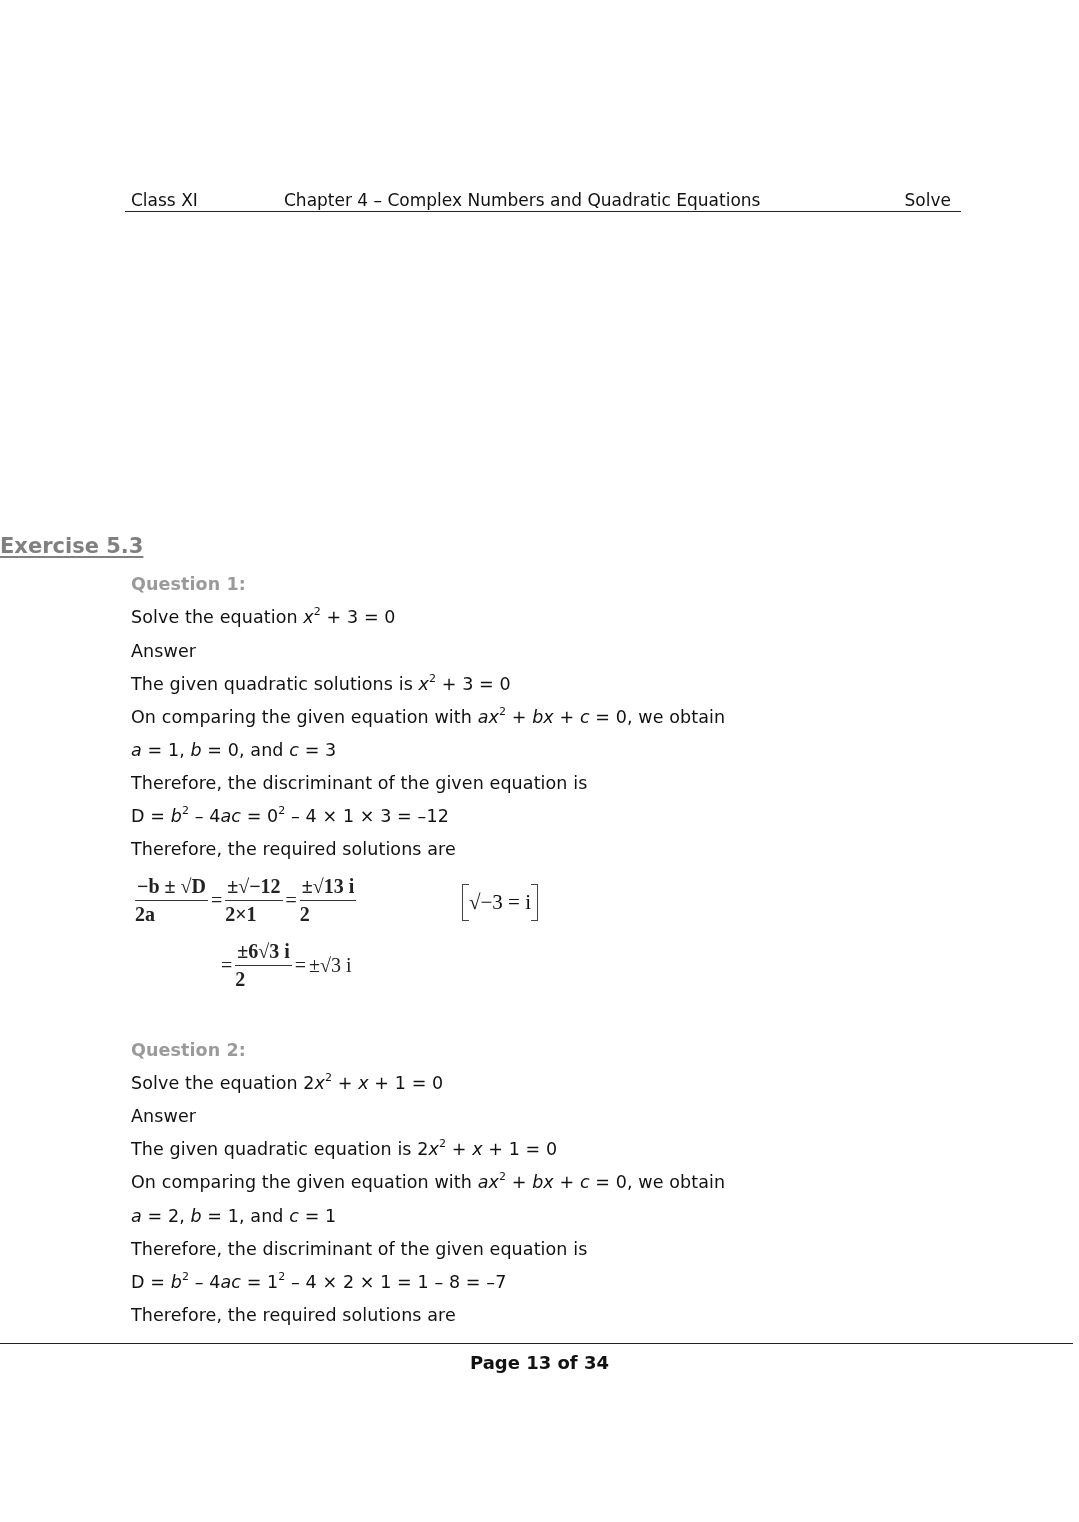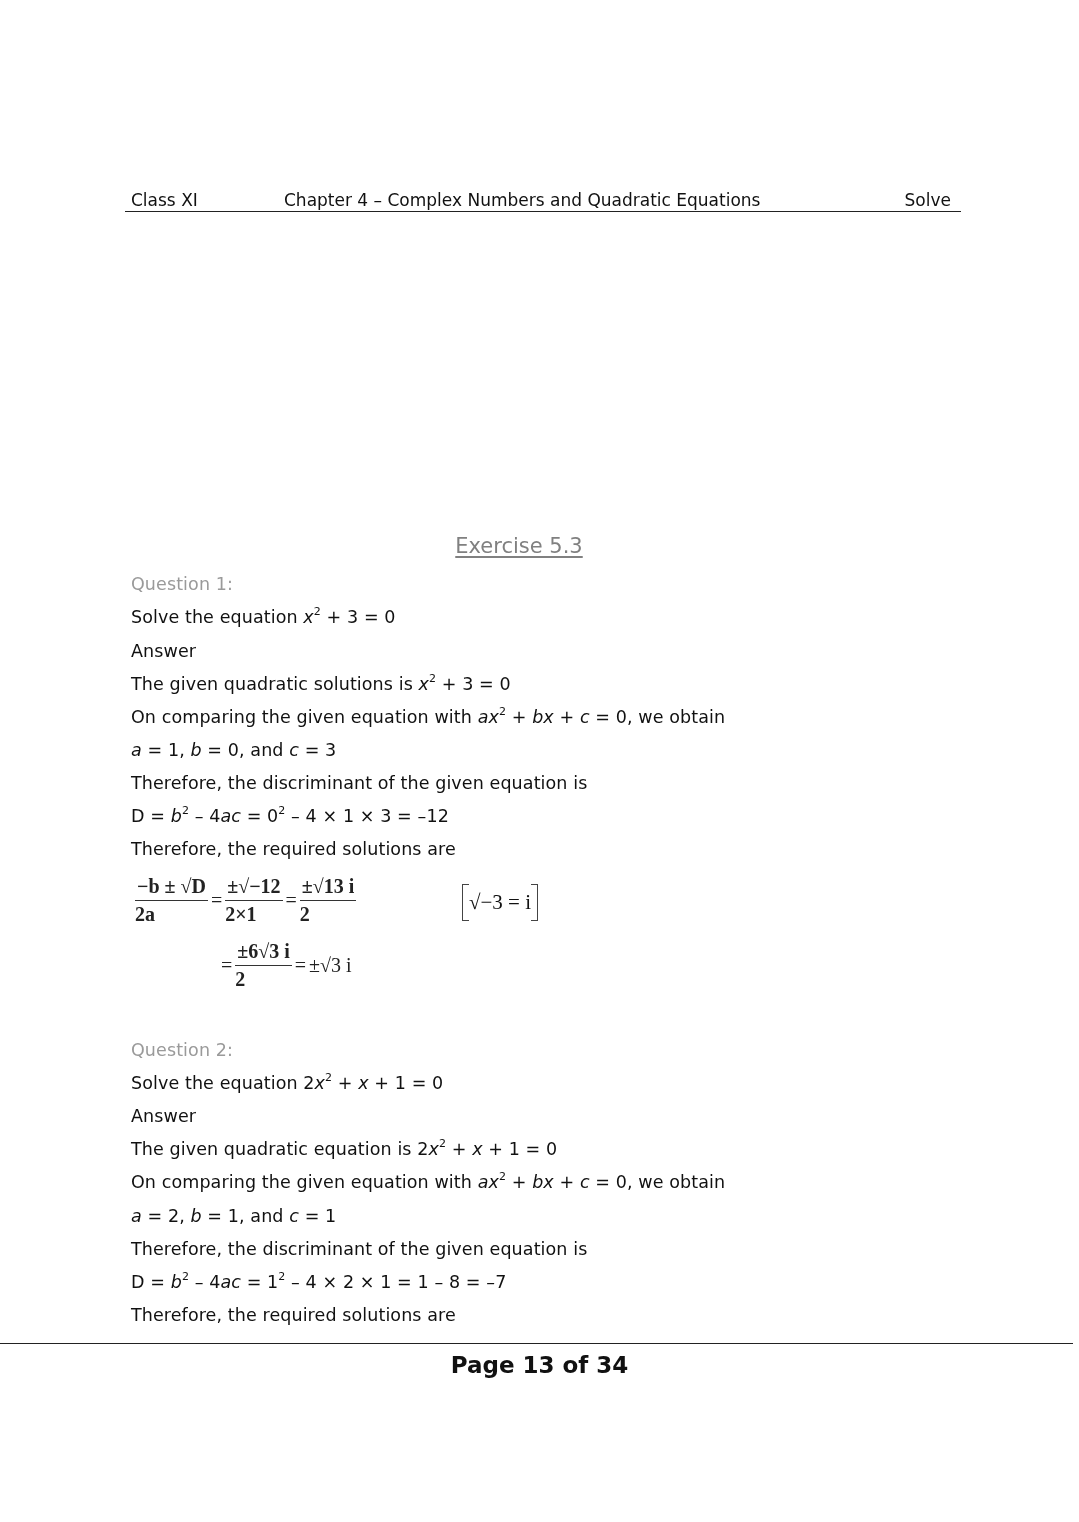--- a/index.html
+++ b/index.html
@@ -4,39 +4,39 @@
 <style>
   html, body { margin:0; padding:0; background:#ffffff; }
   body { width:1079px; height:1522px; position:relative; overflow:hidden;
          font-family:"DejaVu Sans", "Liberation Sans", sans-serif; color:#111; }
   .header { position:absolute; left:125px; top:189px; width:836px; height:22px;
             border-bottom:1.5px solid #222; font-size:17px; }
   .header span { position:absolute; top:1px; white-space:nowrap; }
   .h-class { left:6px;text-align:center; }
   .h-chapter { left:159px; }
   .h-subject { right:10px; }
-  .ex-title { position:absolute; top:534px; left:0; width:1038px; text-align:center;
-              font-size:21px; font-weight:normal; color:#808080; }
+  .ex-title { position:absolute; top:534px; left:0; width:1038px; 
+              font-size:21px; font-weight:bold; color:#808080; }
   .ex-title span { text-decoration:underline; text-underline-offset:3px; }
   .line { position:absolute; left:131px; font-size:17.5px; white-space:nowrap; letter-spacing:0.1px; }
-  .q { color:#9a9a9a; font-weight:normal; }
+  .q { color:#9a9a9a; font-weight:bold; }
   i { font-style:italic; }
   sup { font-size:11px; vertical-align:8px; line-height:0; }
   .math { position:absolute; font-family:"Liberation Serif", "DejaVu Serif", serif; font-size:20px; color:#222; }
   .frac { display:inline-flex; flex-direction:column; vertical-align:middle;font-weight:bold; }
   .frac .num { padding:0 2px 2px; border-bottom:1px solid #333; }
   .frac .den { padding-top:2px; }
   .eq { margin:0 3px; vertical-align:middle; }
   .bracket { position:absolute; left:462px; top:884px; font-family:"Liberation Serif", serif; font-size:21px;
              border-left:1.5px solid #444; border-right:1.5px solid #444; padding:6px 6px; }
   .bracket:before, .bracket:after { content:""; position:absolute; width:6px; height:100%; top:0;
              border-top:1.5px solid #444; border-bottom:1.5px solid #444; box-sizing:border-box; }
   .bracket:before { left:0; } .bracket:after { right:0; }
   .footer-rule { position:absolute; left:0; top:1343px; width:1073px; height:0; border-top:1.5px solid #222; }
-  .footer { position:absolute; top:1352px; left:0; width:1079px; text-align:center; font-size:23px; font-weight:bold; }
+  .footer { position:absolute; top:1352px; left:0; width:1079px; text-align:center; font-size:18px; font-weight:bold; }
 </style>
 </head>
 <body>
 
 <div class="header">
   <span class="h-class">Class XI</span>
   <span class="h-chapter">Chapter 4 – Complex Numbers and Quadratic Equations</span>
   <span class="h-subject">Solve</span>
 </div>
 

